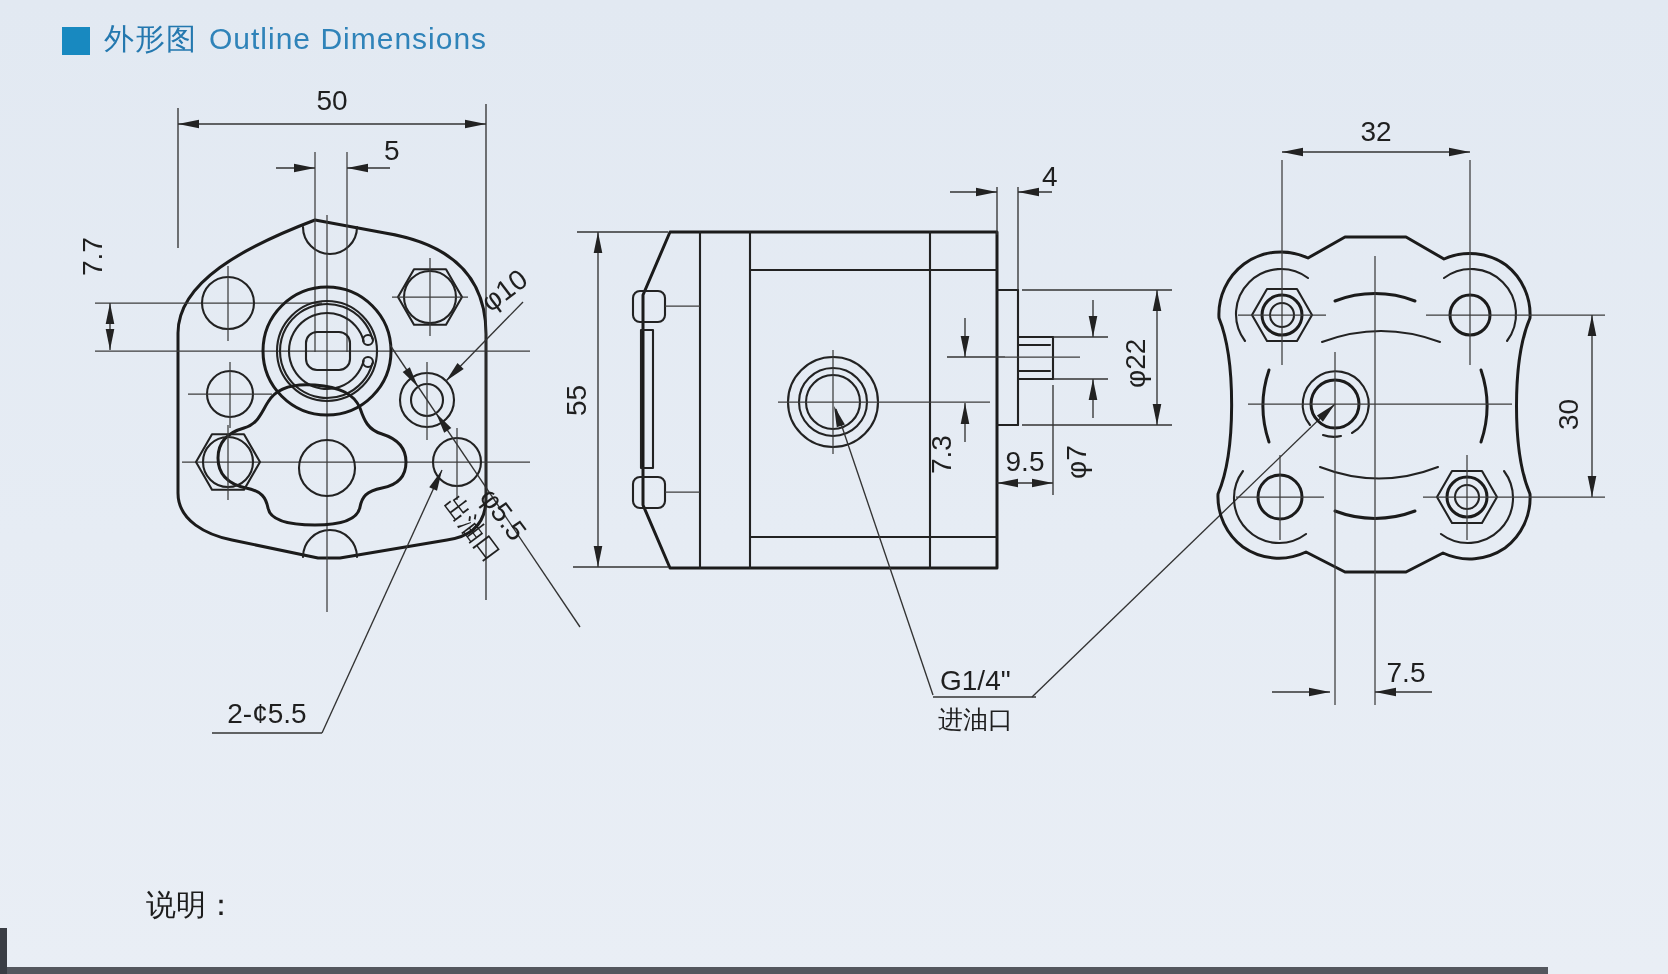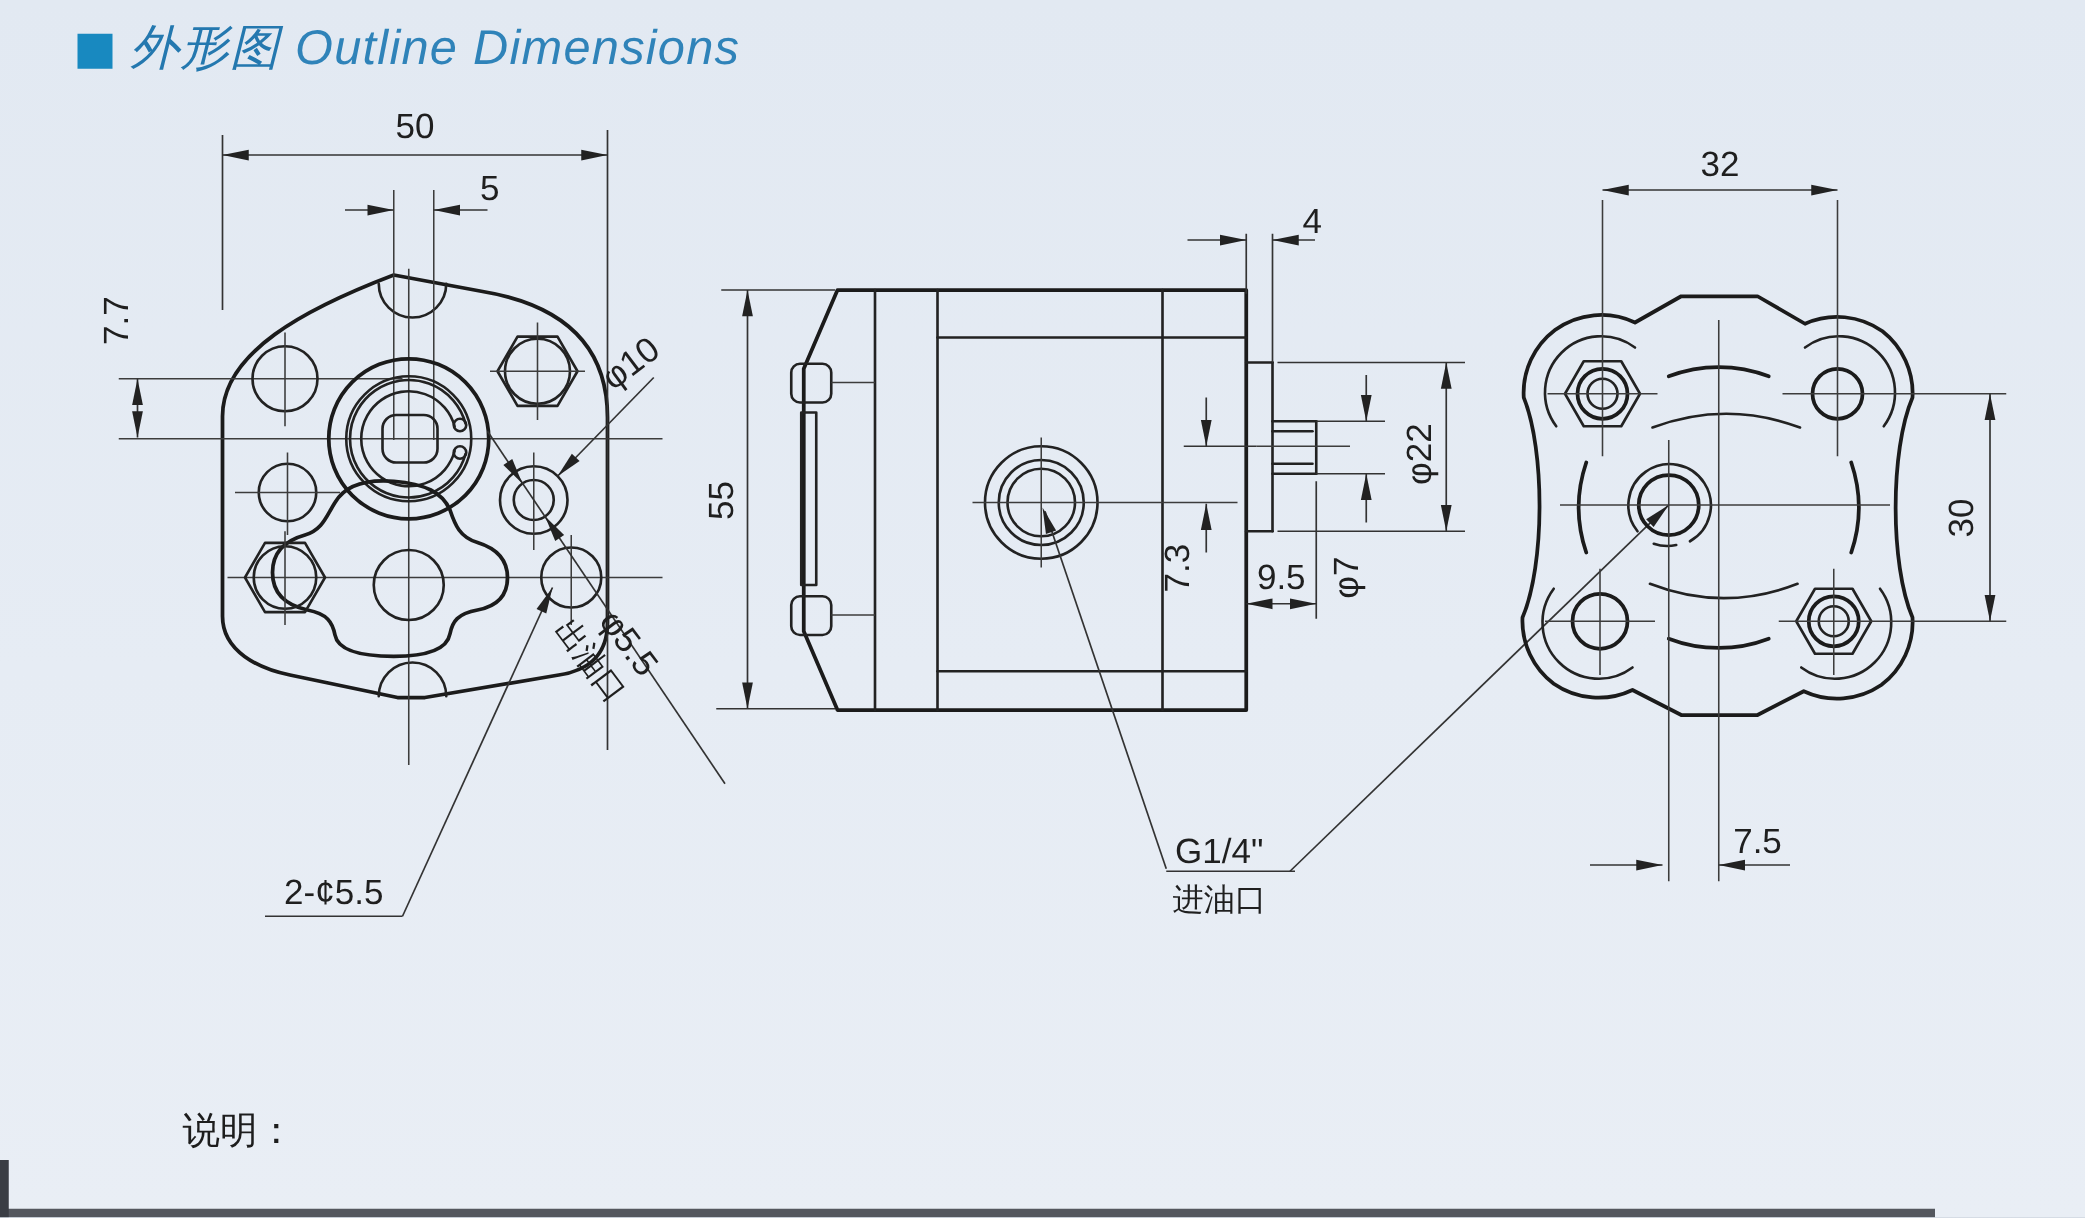--- a/index.html
+++ b/index.html
@@ -3,21 +3,21 @@
 <meta charset="utf-8">
 <style>
   html,body{margin:0;padding:0;background:#cfd6df;}
   .page{
     position:relative;width:1668px;height:974px;overflow:hidden;
     background:linear-gradient(180deg,#e2e9f2 0%,#e6ecf4 55%,#e9eef5 100%);
     font-family:"Liberation Sans",sans-serif;
   }
   .title-row{position:absolute;left:62px;top:16px;display:flex;align-items:center;}
   .title-bullet{width:28px;height:28px;background:#1889c0;margin-right:14px;margin-top:4px;}
-  .page-title{font-size:39px;line-height:46px;color:#2478af;letter-spacing:1px;white-space:nowrap;font-weight:500;font-style:italic;}
+  .page-title{font-size:30px;line-height:46px;color:#2478af;letter-spacing:1px;white-space:nowrap;font-weight:500;}
   .page-title .en{margin-left:12px;color:#2f83b9;}
   .drawing{position:absolute;left:0;top:0;}
   .ol{fill:none;stroke:#1b1b1b;stroke-width:3;stroke-linejoin:round;stroke-linecap:round;}
   .ol2{fill:none;stroke:#222;stroke-width:2.1;stroke-linejoin:round;stroke-linecap:round;}
   .thin{fill:none;stroke:#3c3c3c;stroke-width:1.25;}
   .dim{fill:none;stroke:#333;stroke-width:1.35;}
   .arw{fill:#222;stroke:none;}
   .dt{fill:#1f1f1f;font-size:28px;font-family:"Liberation Sans",sans-serif;}
   .ct{fill:#1f1f1f;font-size:25px;font-family:"Liberation Sans",sans-serif;}
   .notes{position:absolute;left:146px;top:790px;color:#1d1d1d;font-size:30px;line-height:46px;white-space:pre;}

